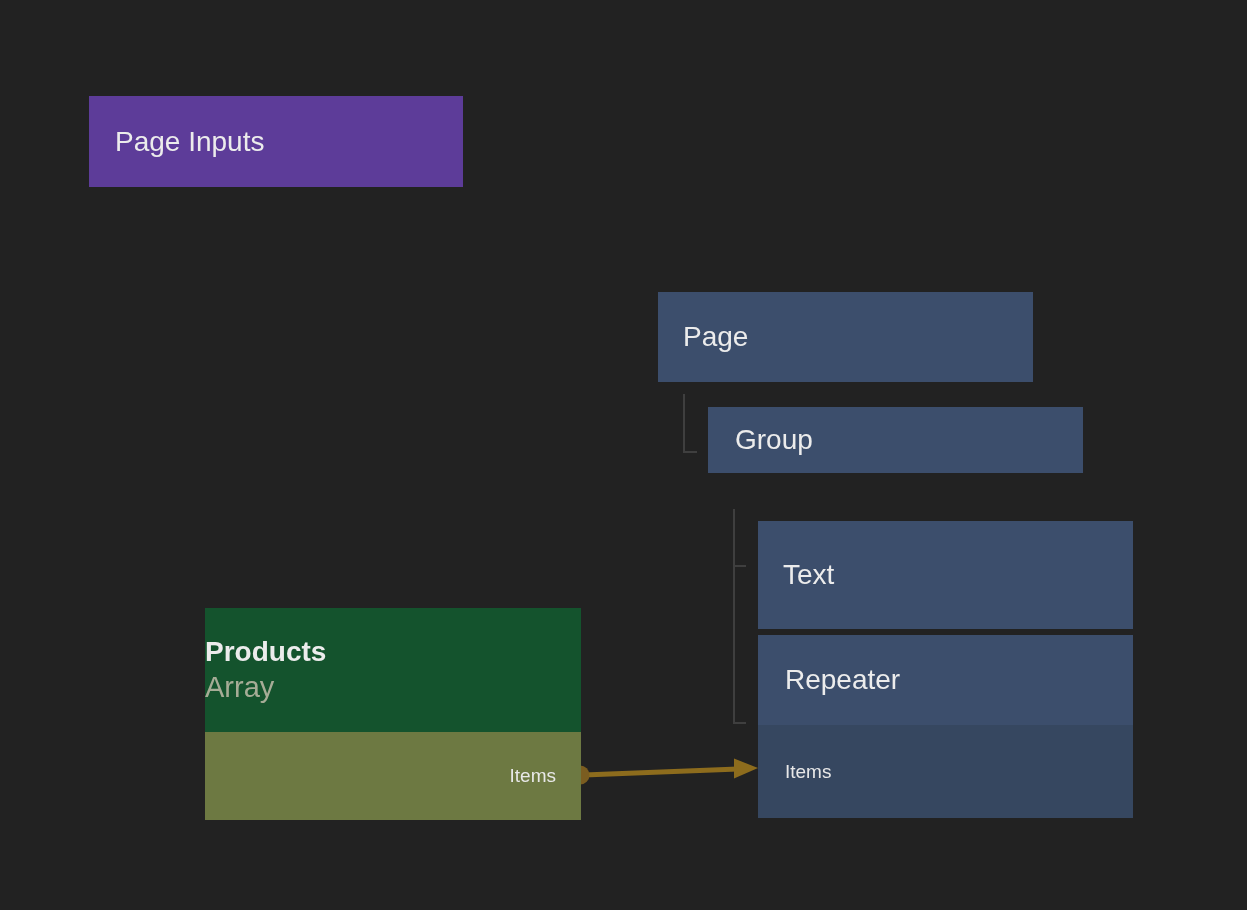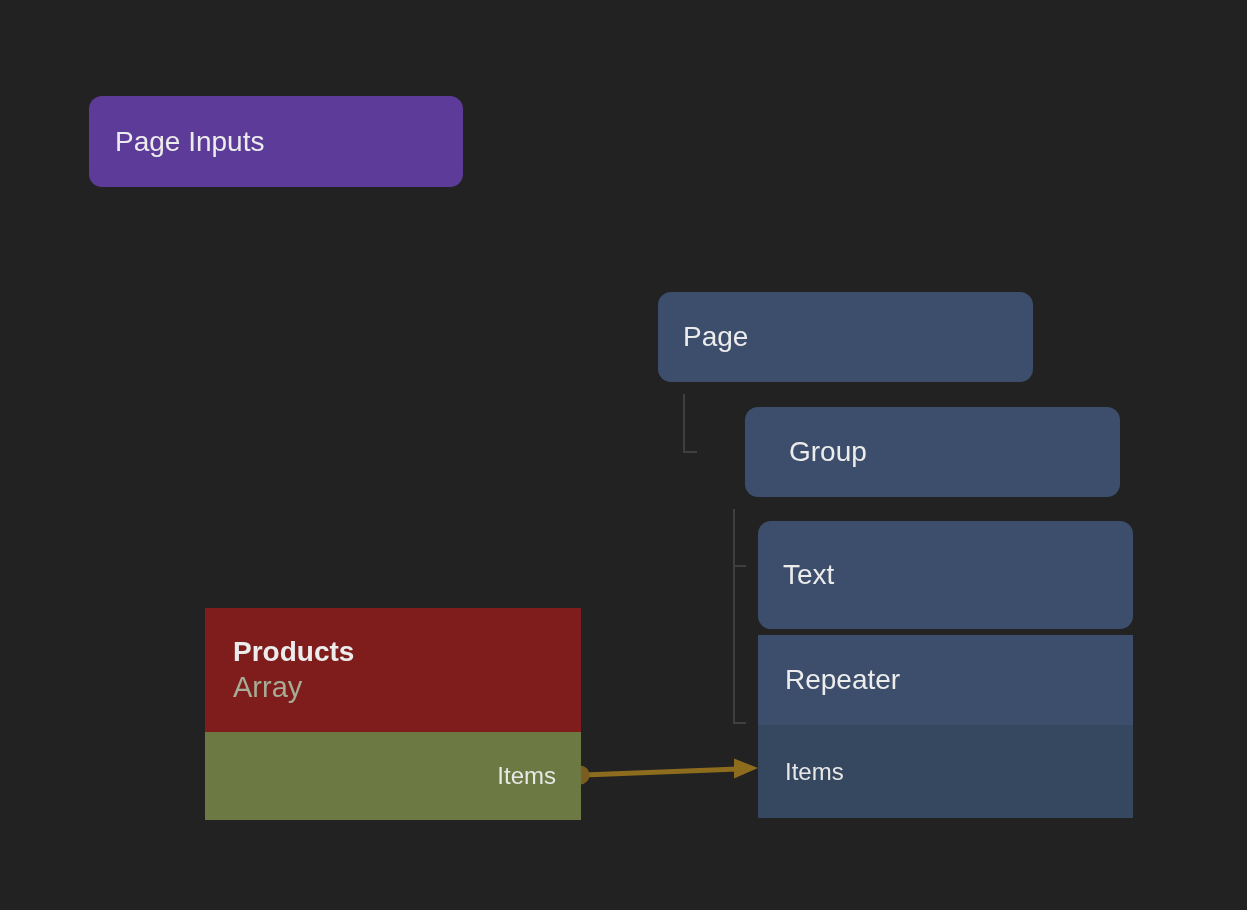--- a/index.html
+++ b/index.html
@@ -20,21 +20,20 @@
     left: 0;
     top: 0;
     width: 1247px;
     height: 910px;
     pointer-events: none;
   }
   .node {
     position: absolute;
     box-sizing: border-box;
     color: #ececec;
-    border-radius: 13px;
   }
   .node-title {
     font-size: 28px;
     font-weight: 400;
     color: #ececec;
     white-space: nowrap;
   }
   .row {
     display: flex;
     align-items: center;
@@ -43,46 +42,46 @@
   
   .n-page-inputs {
     left: 89px; top: 96px; width: 374px; height: 91px;
     background: #5d3c99;
     display: flex; align-items: center;
     padding-left: 26px;
   }
   
   .comp { background: #3c4e6c; display: flex; align-items: center; }
   .n-page     { left: 658px; top: 292px; width: 375px; height: 90px; padding-left: 25px; }
-  .n-group    { left: 708px; top: 407px; width: 375px; height: 90px; padding-left: 44px; margin-left: 37px; }
+  .n-group    { left: 708px; top: 407px; width: 375px; height: 66px; padding-left: 27px; }
   .n-text     { left: 758px; top: 521px; width: 375px; height: 108px; padding-left: 25px; }
   .n-repeater { left: 758px; top: 635px; width: 375px; height: 183px; display: block; padding: 0; }
   .n-repeater .title-row { height: 90px; background: #3c4e6c; padding-left: 27px; }
   .n-repeater .port-row  { height: 93px; background: #364760; padding-left: 27px; }
   
   .n-products { left: 205px; top: 608px; width: 376px; height: 212px; display: block; padding: 0; }
   .n-products .header {
-    height: 124px; background: #7f1d1d;
+    height: 124px; background: #14532d;
     display: flex; flex-direction: column; justify-content: center;
-    padding-left: 28px; box-sizing: border-box;
+    box-sizing: border-box;
   }
   .n-products .header .node-title { font-weight: 600; }
   .n-products .subtitle {
     font-size: 29px;
     color: #a6ac96;
     margin-top: 3px;
     white-space: nowrap;
   }
   .n-products .port-row {
     height: 88px; background: #6d7942;
     justify-content: flex-end;
     padding-right: 25px;
   }
   .port-label {
-    font-size: 24px;
+    font-size: 19px;
     color: #e8e8e8;
     white-space: nowrap;
   }
 </style>
 </head>
 <body>
 
 <div class="canvas">
 
   <svg class="wires" viewBox="0 0 1247 910">

